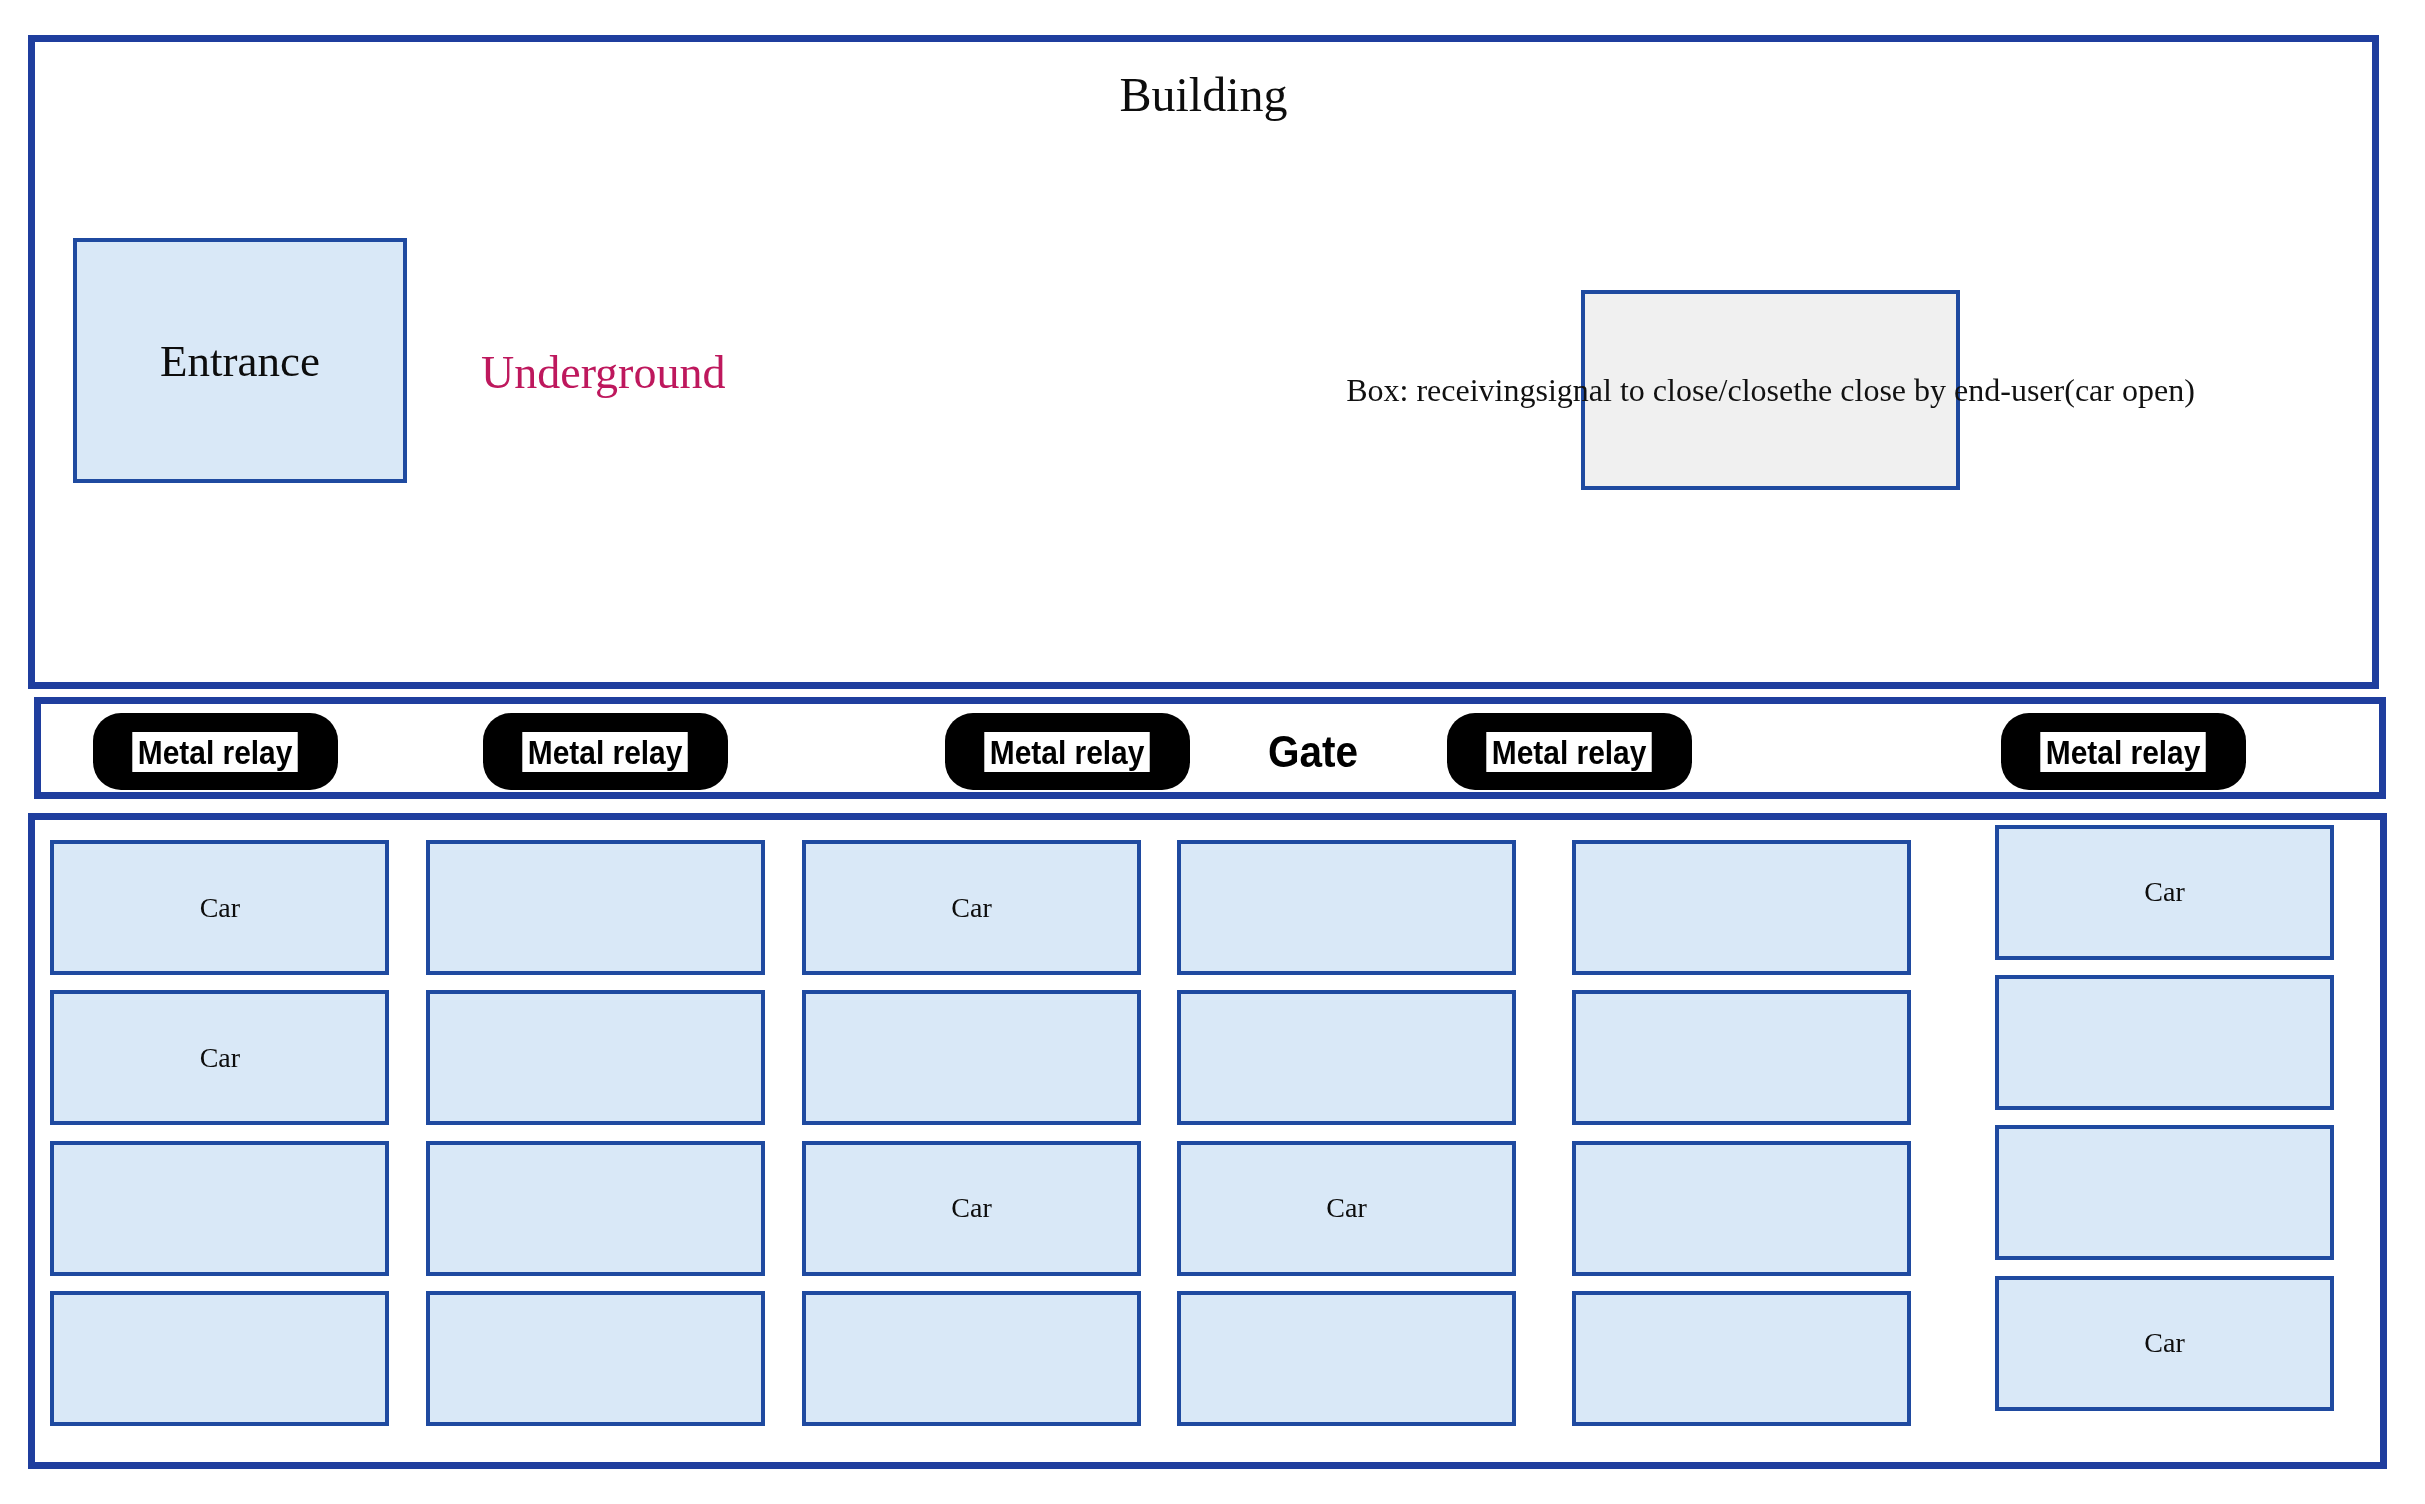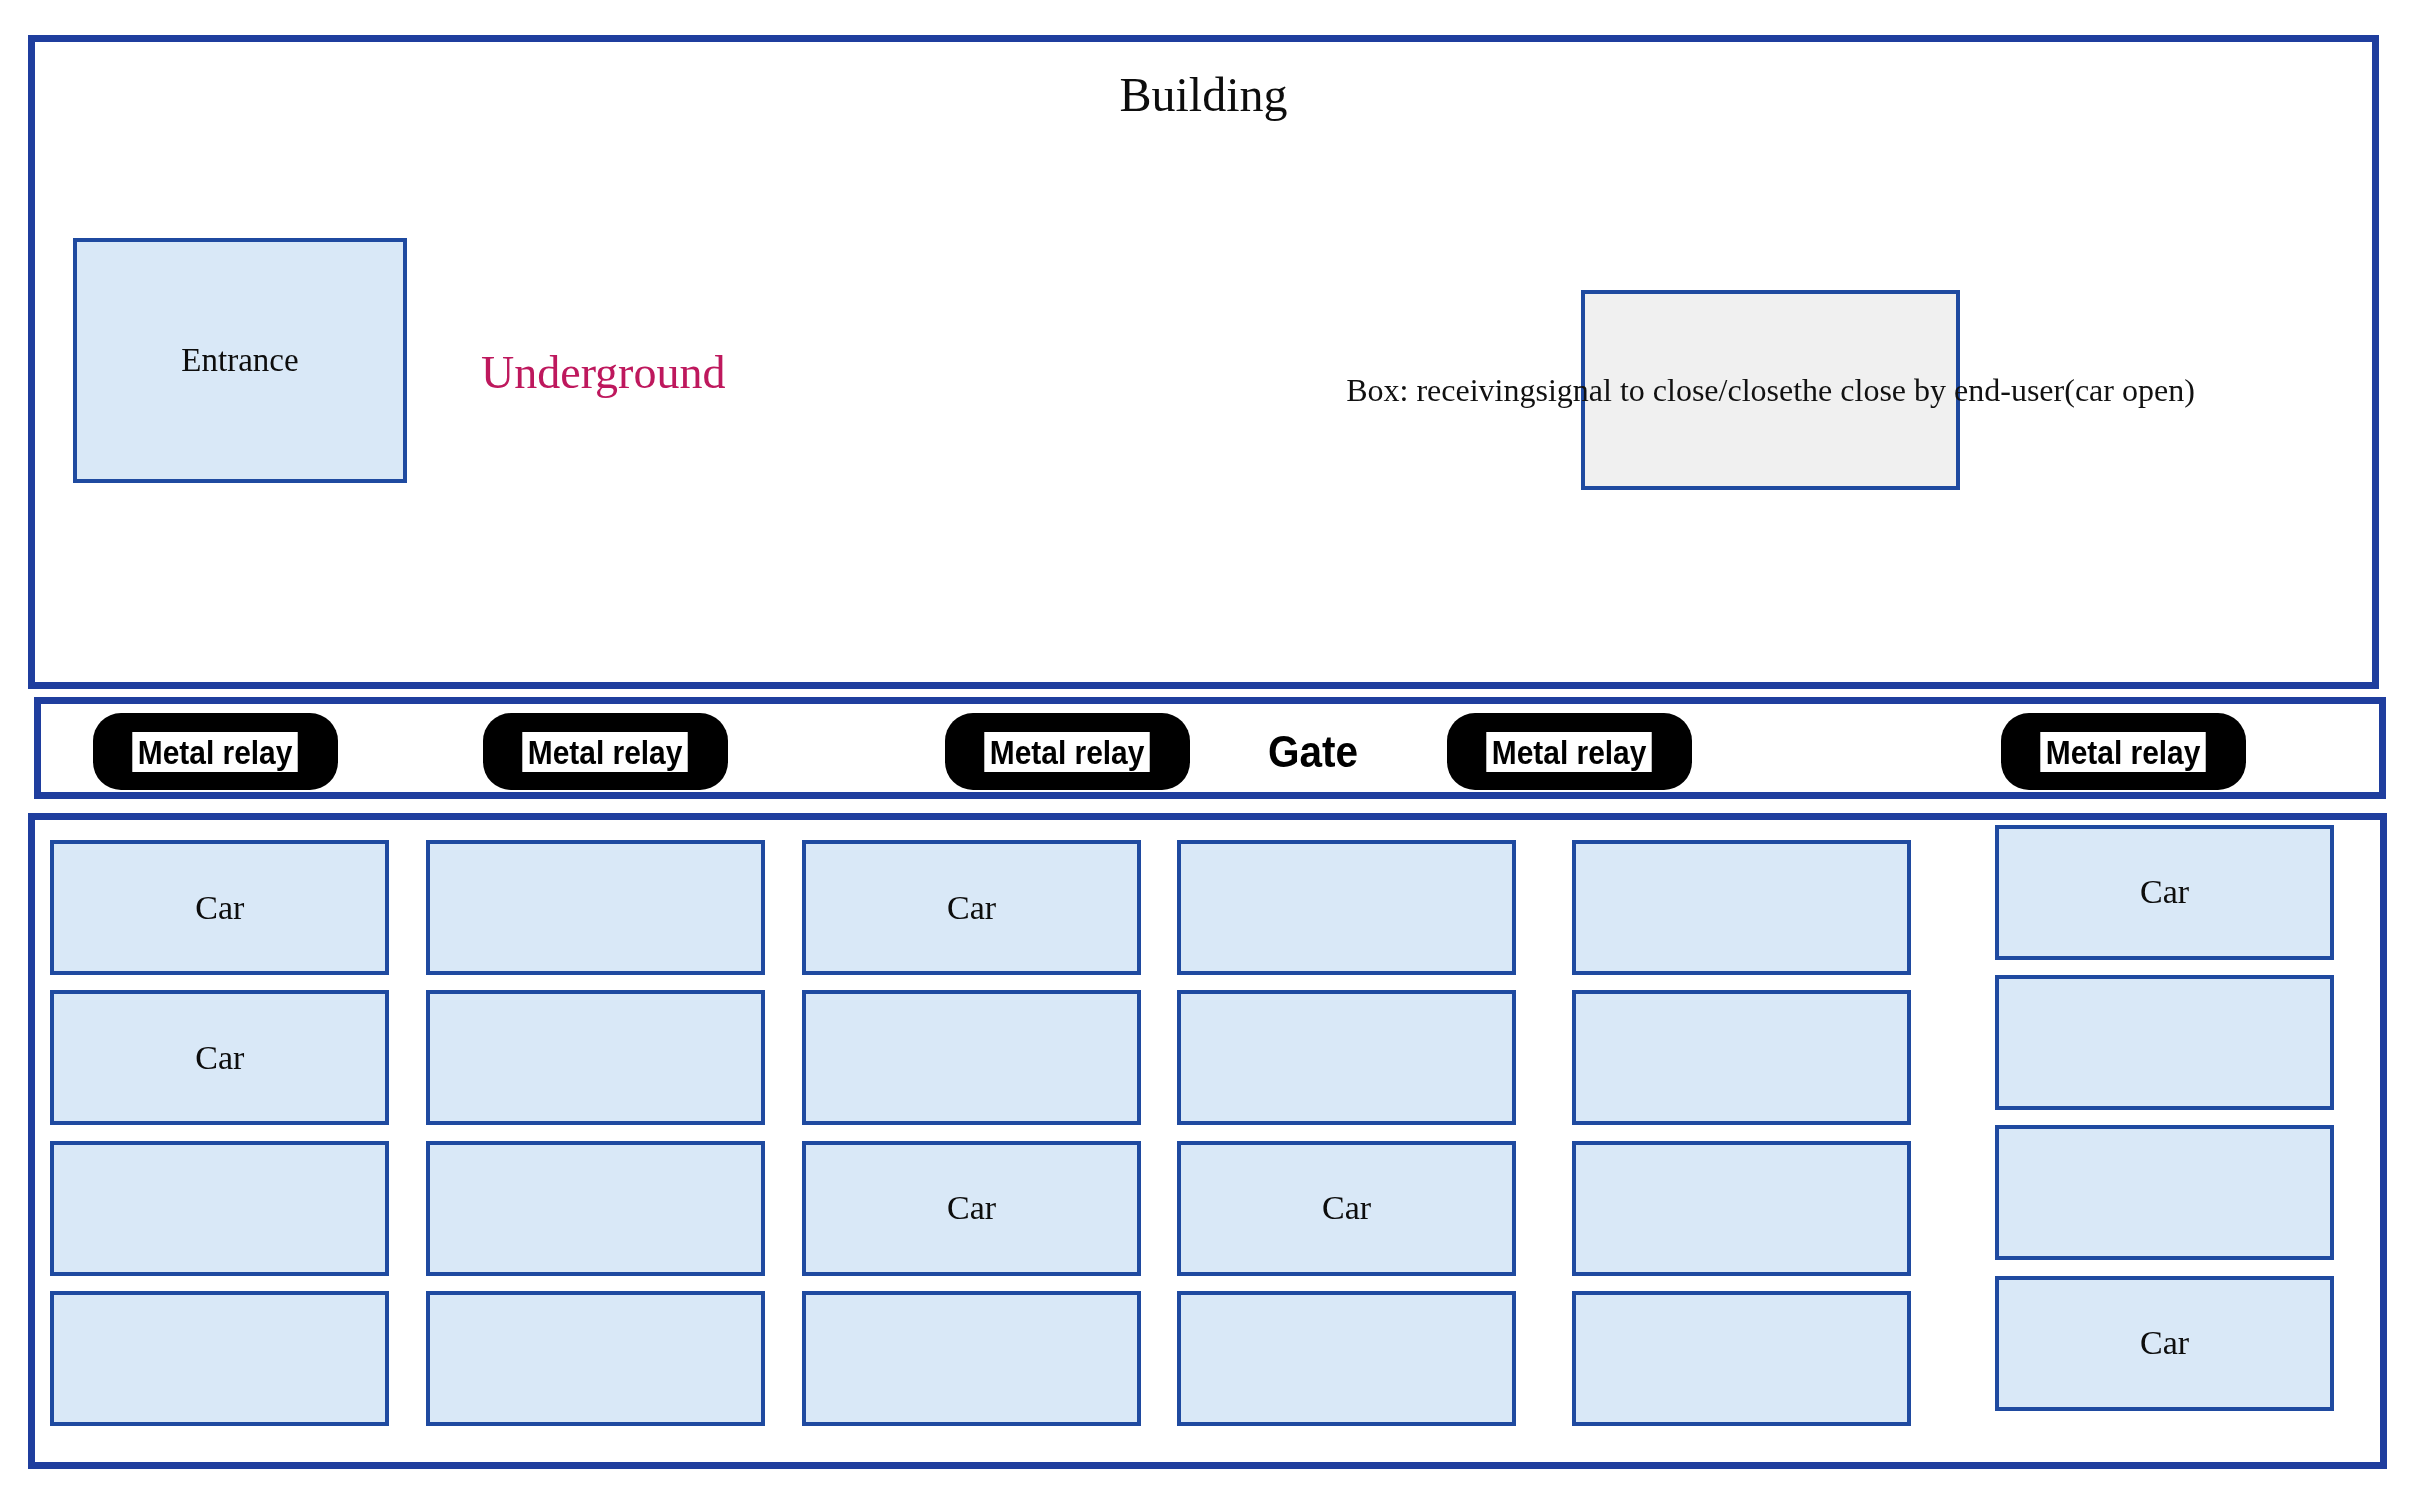--- a/index.html
+++ b/index.html
@@ -46,21 +46,21 @@
     left: 38px;
     top: 196px;
     width: 334px;
     height: 245px;
     box-sizing: border-box;
     border: 4.6px solid #1f4aa0;
     background: #d9e8f7;
     display: flex;
     align-items: center;
     justify-content: center;
-    font-size: 33px;
+    font-size: 45px;
     color: #0d0d0d;
     font-family: "Liberation Serif", serif;
   }
 
   .underground-label {
     position: absolute;
     left: 446px;
     top: 304px;
     font-size: 46px;
     color: #be185d;
@@ -154,21 +154,21 @@
     top: 20px;
   }
   .park-col.shifted { top: 4.6px; }
   .park-cell {
     box-sizing: border-box;
     border: 4.6px solid #1f4aa0;
     background: #d9e8f7;
     display: flex;
     align-items: center;
     justify-content: center;
-    font-size: 34px;
+    font-size: 28px;
     color: #0d0d0d;
     font-family: "Liberation Serif", serif;
     margin-bottom: 15.4px;
   }
   .park-cell:last-child { margin-bottom: 0; }
 </style>
 </head>
 <body>
 
 <div id="canvas">

